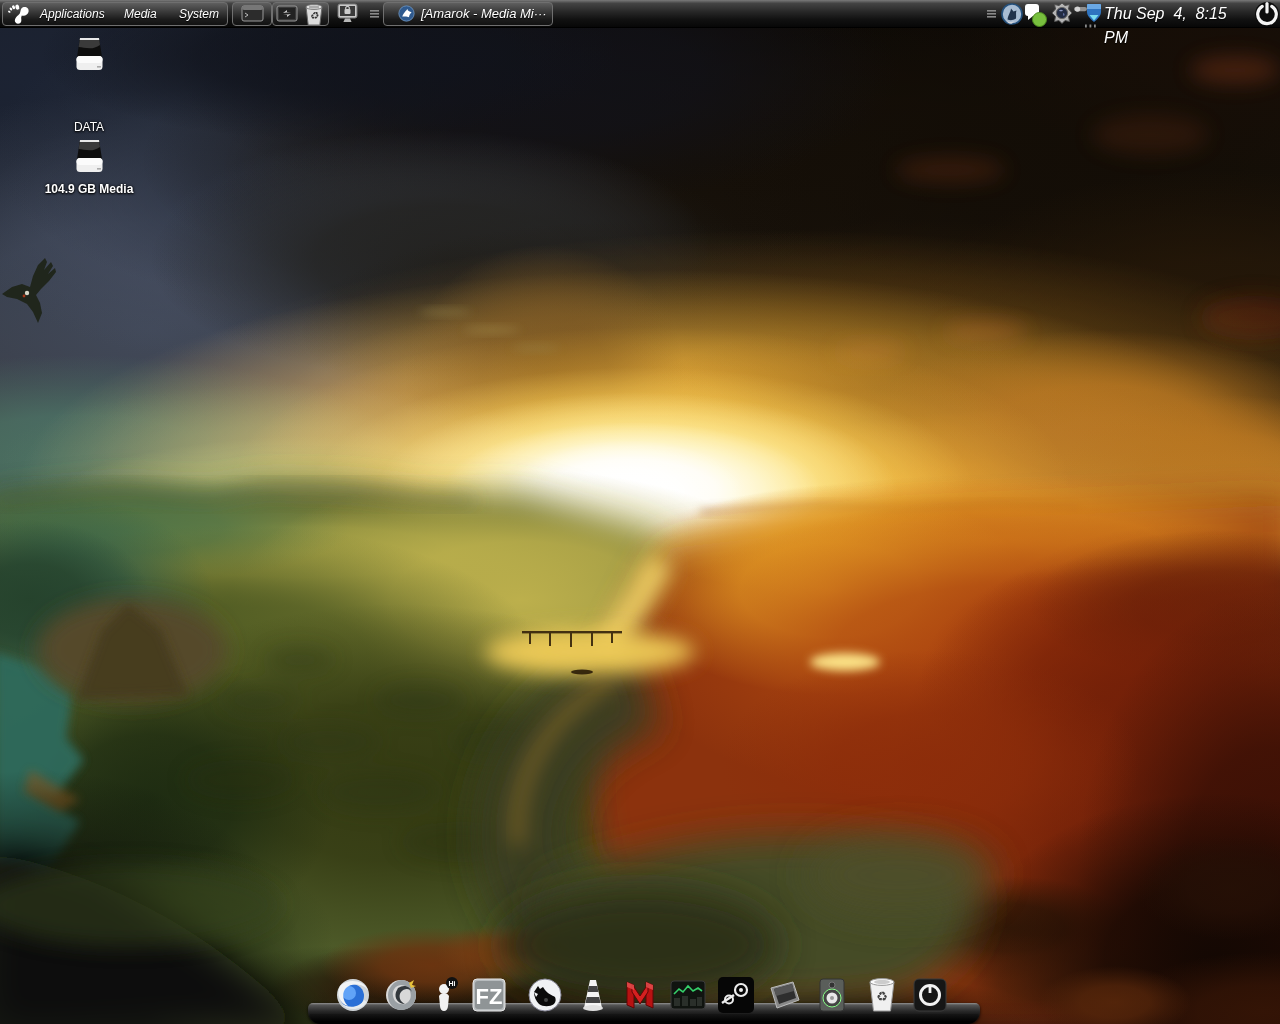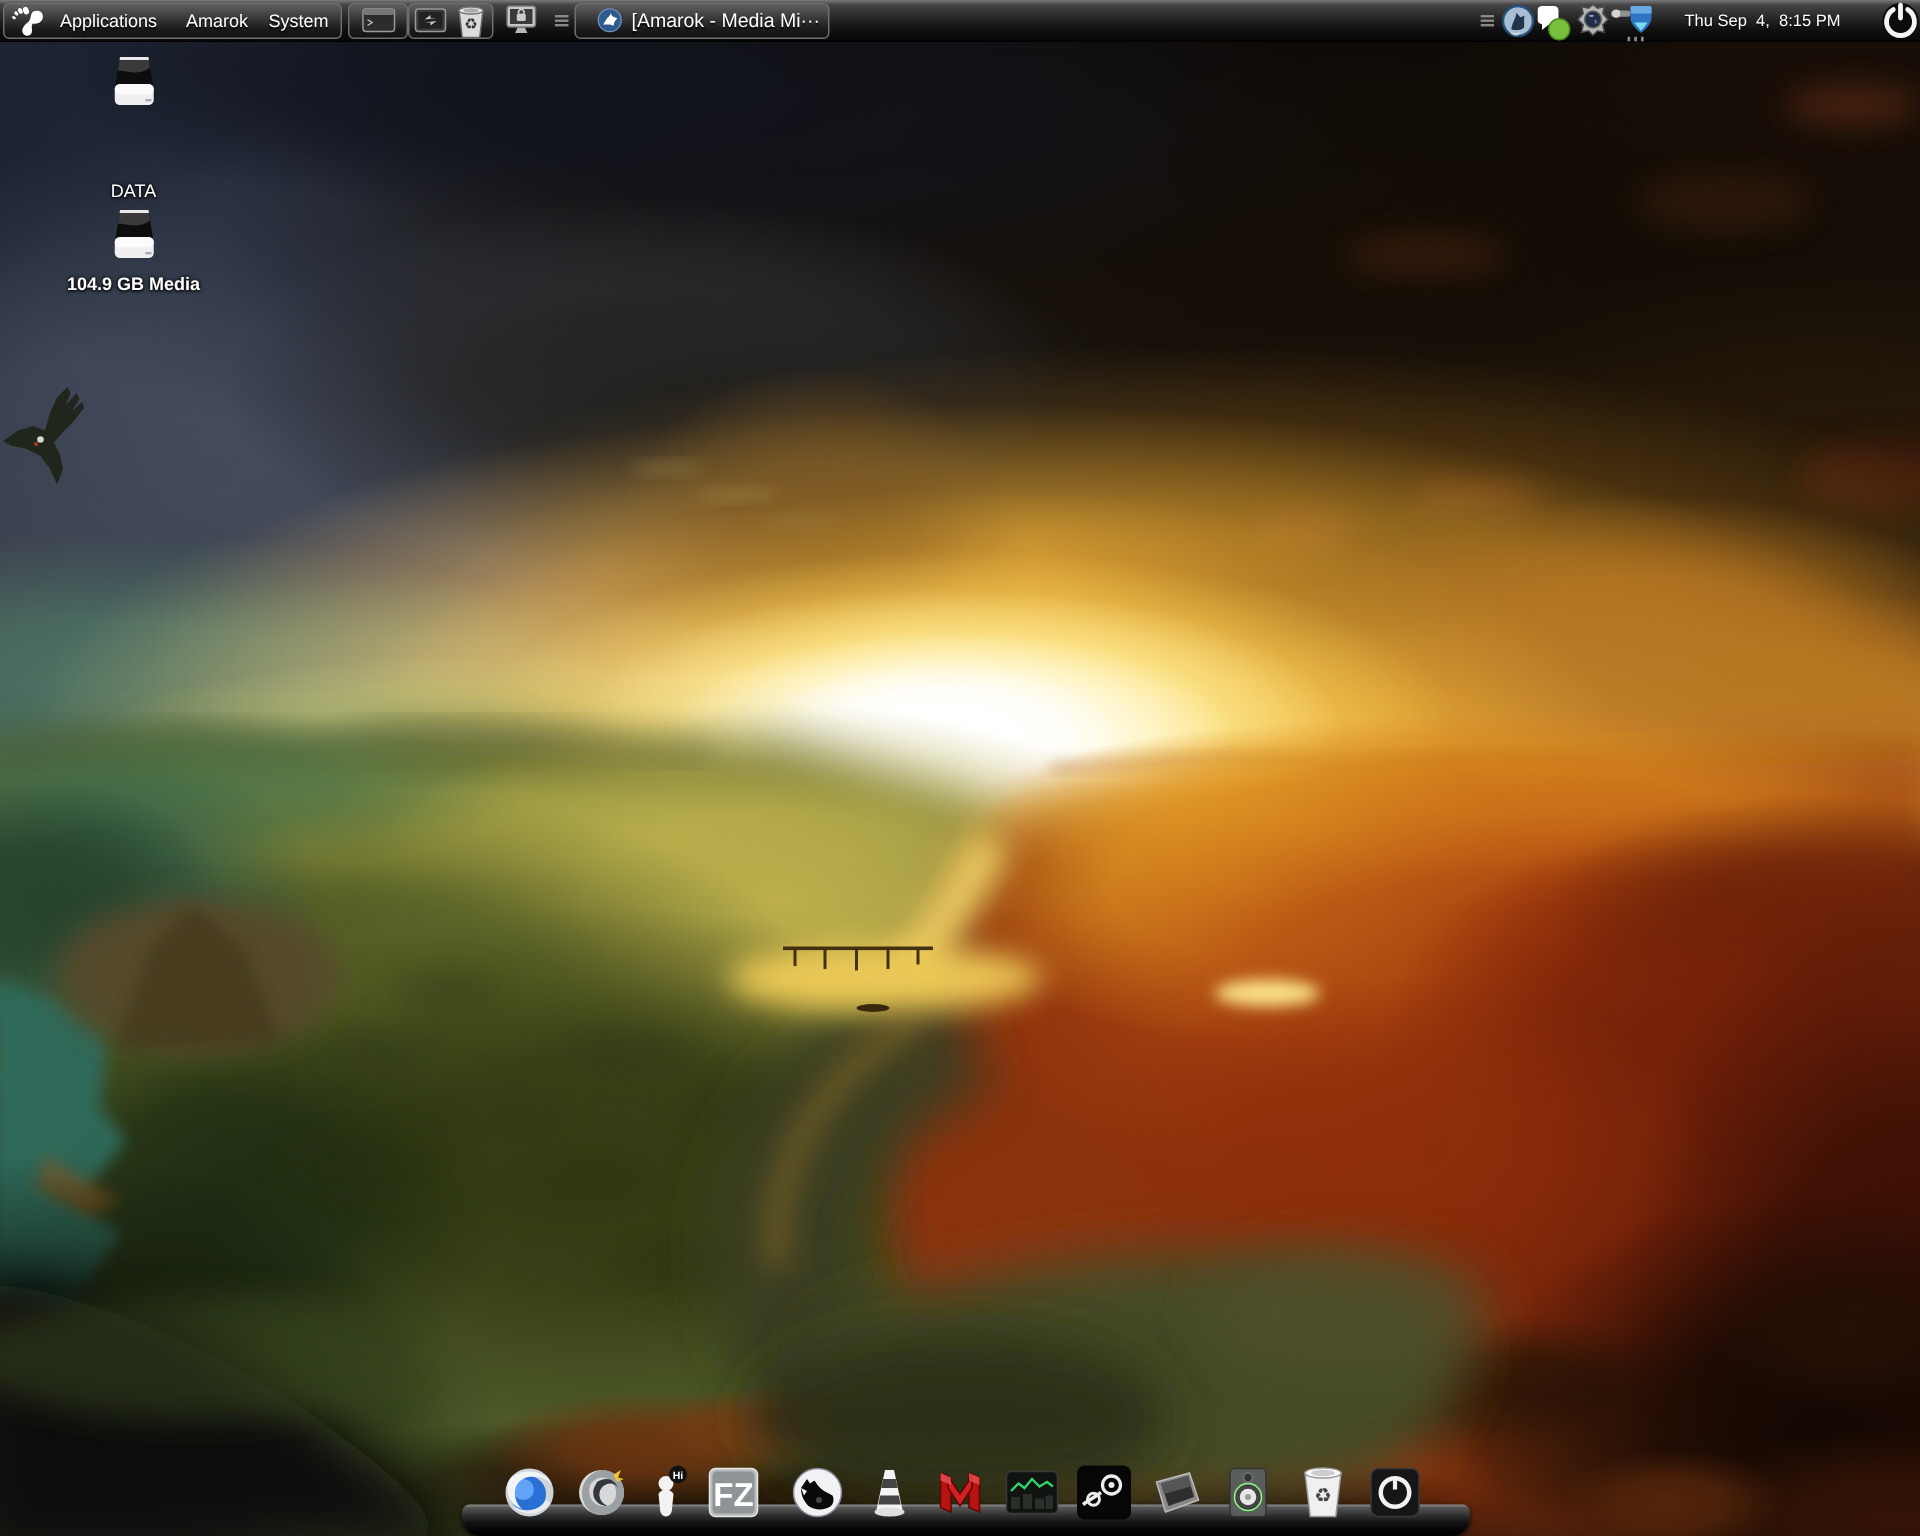--- a/index.html
+++ b/index.html
@@ -3,21 +3,21 @@
 <meta charset="utf-8">
 <style>
 html,body{margin:0;padding:0;width:1280px;height:1024px;overflow:hidden;background:#000;}
 *{box-sizing:border-box;}
 body{font-family:"Liberation Sans",sans-serif;}
 #desk{position:absolute;left:0;top:0;width:1280px;height:1024px;overflow:hidden;}
 #bg{position:absolute;left:0;top:0;}
 
 #panel{position:absolute;left:0;top:0;width:1280px;height:28px;
  background:linear-gradient(#7a7a7a 0%,#444 12%,#262626 45%,#111 72%,#070707 100%);
- border-bottom:1px solid #000;}
+ border-bottom:1px solid #000;font-style:italic;}
 .pbox{position:absolute;top:2px;height:24px;border:1px solid #6f6f6f;border-radius:4px;
  background:linear-gradient(#5f5f5f 0%,#3a3a3a 40%,#1b1b1b 75%,#121212 100%);}
 .ptext{position:absolute;top:0;height:24px;line-height:24px;color:#fff;font-size:12px;text-shadow:0 1px 1px #000;}
 
 .dico{position:absolute;width:110px;text-align:center;color:#fff;font-size:12px;text-shadow:0 1px 2px #000,0 0 3px #000;}
 
 #shelf{position:absolute;left:308px;top:1003px;width:672px;height:21px;border-radius:5px 5px 12px 12px;
  background:linear-gradient(#909090 0%,#555 10%,#2a2a2a 38%,#111 62%,#030303 100%);
  box-shadow:0 1px 3px rgba(0,0,0,.8);}
 #shelf:after{content:"";position:absolute;left:2px;top:11px;width:668px;height:10px;border-radius:0 0 12px 12px;background:linear-gradient(#161616,#000 75%);}
@@ -582,21 +582,21 @@
  <div class="pbox" style="left:383px;width:170px;"></div>
 
  <svg style="position:absolute;left:8px;top:3px;" width="24" height="23" viewBox="0 0 24 23">
   <path d="M14.5,4.5 C18,3.2 21,5.2 20.6,8.5 C20.2,11.6 17,13.4 13.8,12.6 C12.4,15.0 13.9,16.4 13.2,18.6 C12.4,21 9.2,21.6 7.6,19.6 C5.9,17.5 7.3,14.4 10.2,12.2 C11.2,11.4 11.8,10.6 12.2,9.3 C12.7,7.2 13,5.2 14.5,4.5 Z" fill="#fff"></path>
   <ellipse cx="9.3" cy="4.1" rx="1.9" ry="2.6" fill="#fff" transform="rotate(-18 9.3 4.1)"></ellipse>
   <ellipse cx="5.6" cy="4.3" rx="1.4" ry="2" fill="#fff" transform="rotate(-28 5.6 4.3)"></ellipse>
   <ellipse cx="2.9" cy="6.0" rx="1.1" ry="1.6" fill="#fff" transform="rotate(-40 2.9 6.0)"></ellipse>
   <ellipse cx="1.3" cy="8.7" rx="0.9" ry="1.3" fill="#fff" transform="rotate(-55 1.3 8.7)"></ellipse>
  </svg>
  <div class="ptext" style="left:40px;top:2px;">Applications</div>
- <div class="ptext" style="left:124px;top:2px;">Amarok</div>
+ <div class="ptext" style="left:124px;top:2px;">Media</div>
  <div class="ptext" style="left:179px;top:2px;">System</div>
 
  <svg style="position:absolute;left:241px;top:5px;" width="23" height="18" viewBox="0 0 23 18">
   <rect x="1" y="1" width="21" height="15" rx="2" fill="#2c2c2c" stroke="#9a9a9a"></rect>
   <rect x="1" y="1" width="21" height="4" rx="2" fill="#777"></rect>
   <path d="M4,8 l3,2 -3,2" stroke="#bbb" fill="none"></path>
  </svg>
 
  <svg style="position:absolute;left:276px;top:4px;" width="22" height="19" viewBox="0 0 22 19">
   <rect x="1" y="2" width="20" height="15" rx="2" fill="#3a3a3a" stroke="#999"></rect>
@@ -659,21 +659,21 @@
  <svg style="position:absolute;left:1074px;top:3px;" width="28" height="25" viewBox="0 0 28 25">
   <rect x="0" y="4" width="13" height="4.2" rx="2.1" fill="#909090"></rect>
   <circle cx="3.5" cy="6.1" r="2.7" fill="#d4d4d4"></circle>
   <path d="M13,2 Q13,1 14,1 L26,1 Q27,1 27,2 L27,9 C27,13 23,16.5 20,19 C17,16.5 13,13 13,9 Z" fill="#2f74c0"></path>
   <path d="M13,2 Q13,1 14,1 L26,1 Q27,1 27,2 L27,6 L13,6 Z" fill="#6aa8e4"></path>
   <path d="M15.5,12 L24.5,12 L20,17.5 Z" fill="#7adcf0"></path>
   <rect x="11" y="21.5" width="1.8" height="3" fill="#8a8a8a"></rect>
         <rect x="15.5" y="21.5" width="1.8" height="3" fill="#8a8a8a"></rect>
         <rect x="20" y="21.5" width="1.8" height="3" fill="#8a8a8a"></rect>
  </svg>
- <div class="ptext" style="left:1104px;top:2px;width:142px;text-align:center;font-size:11px;">Thu Sep&nbsp; 4,&nbsp; 8:15 PM</div>
+ <div class="ptext" style="left:1104px;top:2px;width:142px;text-align:left;font-size:16px;">Thu Sep&nbsp; 4,&nbsp; 8:15 PM</div>
 
  <svg style="position:absolute;left:1254px;top:1px;" width="26" height="26" viewBox="0 0 26 26">
   <circle cx="13" cy="13" r="12" fill="#0c0c0c"></circle>
   <path d="M8.2,5.4 A9.3,9.3 0 1 0 17.8,5.4" fill="none" stroke="#f4f4f4" stroke-width="3.2" stroke-linecap="round"></path>
   <line x1="13" y1="2.5" x2="13" y2="11" stroke="#f4f4f4" stroke-width="3.2" stroke-linecap="round"></line>
  </svg>
 </div>
 
 <div style="position:absolute;left:74px;top:37px;">
  <svg width="31" height="35" viewBox="0 0 31 35">

